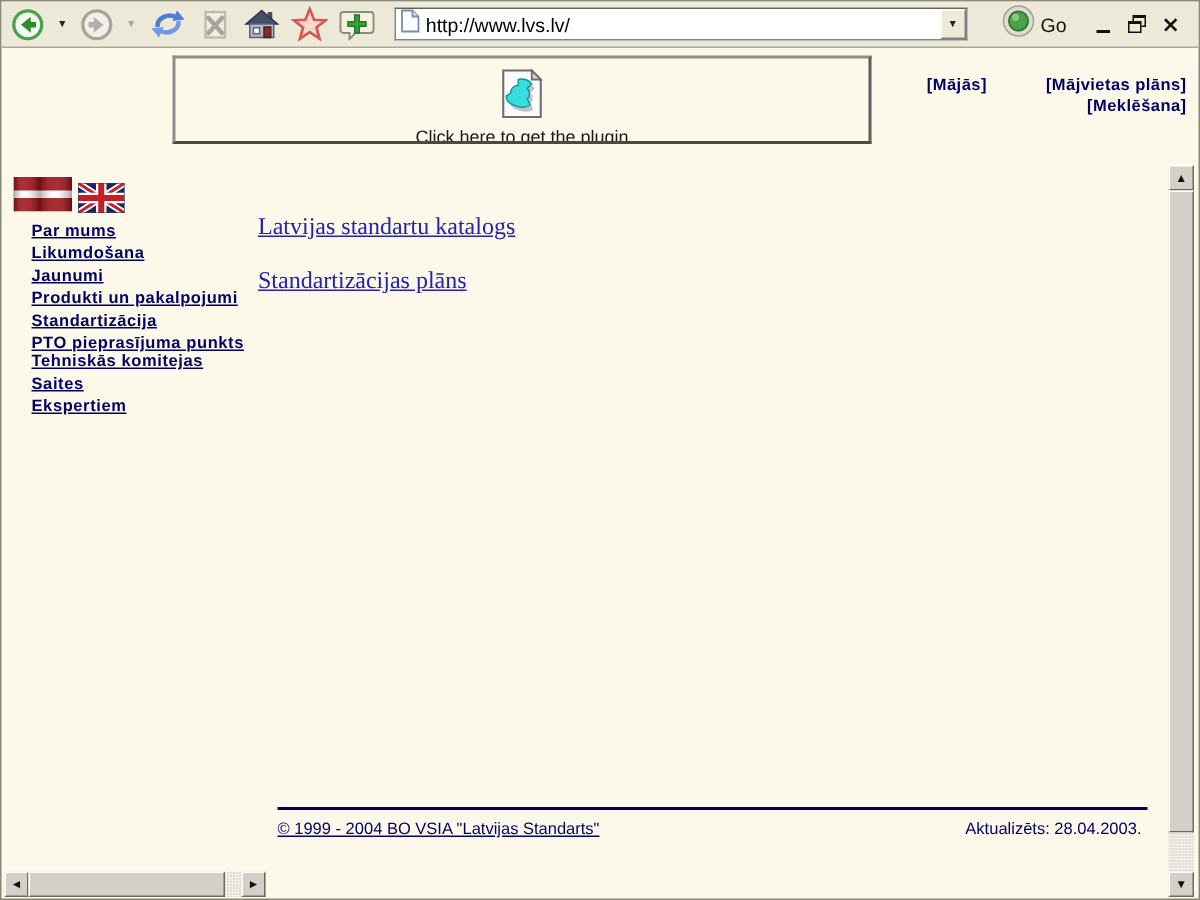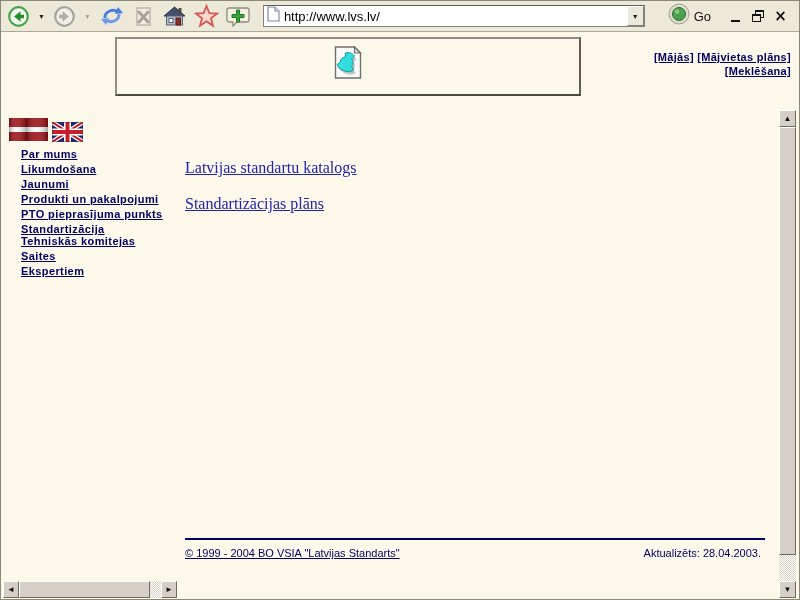--- a/index.html
+++ b/index.html
@@ -40,33 +40,33 @@
 
   .logo-box { position:absolute; left:8px; top:5px; width:79px; height:60px; background:#fff; }
   .banner-box { position:absolute; left:113px; top:4px; width:466px; height:59px;
     border:2px solid; border-color:#8e8e86 #5f5f58 #4a4a44 #8e8e86; background:#fdf9ea; overflow:hidden; }
   .plugin-ico { position:absolute; left:50%; top:6px; transform:translateX(-50%); }
   .plugin-label { position:absolute; left:0; right:0; bottom:-4px; text-align:center;
     font:12px "Liberation Sans", sans-serif; color:#1a1a1a; text-decoration:underline; cursor:pointer; }
 
   .top-links { position:absolute; right:7px; top:17px; text-align:right;
     font:bold 11px/14px "Liberation Sans", sans-serif; letter-spacing:.3px; }
-  .top-links a { color:#000066; text-decoration:underline; cursor:pointer; }
+  .top-links a { color:#000066; cursor:pointer;margin-left:36px; }
 
   .flags { position:absolute; left:7px; top:85px; display:flex; align-items:flex-start; gap:4px; }
   .flag-uk { margin-top:4px; }
 
   .menu { position:absolute; left:8px; top:112px; list-style:none; }
   .menu li { line-height:15px; white-space:nowrap; }
   .menu li.grouped { margin-top:-3px; }
   .menu a { font:bold 11px "Liberation Sans", sans-serif; letter-spacing:.4px;
     color:#000066; text-decoration:underline; cursor:pointer;margin-left:11px; }
 
-  .content-link { position:absolute; left:183px; font:16px "Liberation Serif", serif;
-    color:#2222b4; text-decoration:underline; cursor:pointer; white-space:nowrap;margin-top:16px; }
+  .content-link { position:absolute; left:170px; font:16px "Liberation Serif", serif;
+    color:#2222b4; text-decoration:underline; cursor:pointer; white-space:nowrap; }
   .cl-1 { top:110px; }
   .cl-2 { top:146px; }
 
   .footer-line { position:absolute; left:183px; top:505px; width:580px; height:2px; background:#000066; }
   .footer-left { position:absolute; left:183px; top:514px;
     font:11px "Liberation Sans", sans-serif; color:#000066; text-decoration:underline; cursor:pointer; }
   .footer-right { position:absolute; right:37px; top:514px;
     font:11px "Liberation Sans", sans-serif; color:#000066; }
 
   
@@ -191,20 +191,21 @@
   <div class="page">
 
 
     <div class="banner-box">
       <span class="plugin-ico"><svg width="31" height="36" viewBox="0 0 31 36">
         <path d="M3 2 H22 L28 8 V33 H3 Z" fill="#fbfbfb" stroke="#6e6e6e" stroke-width="1.4"></path>
         <path d="M22 2 L22 8 L28 8 Z" fill="#d8d8d8" stroke="#6e6e6e" stroke-width="1.2"></path>
         <path d="M12 28 c4 2 8 2 11 0 l-2 -4 c2 -2 2 -5 0 -7 l3 -3 c-2 -3 -6 -4 -9 -3 l0 4 c-3 0 -5 2 -5 5 l-3 2 c0 3 2 5 5 6 Z" fill="#9a9a9a" opacity="0.6"></path>
         <path d="M10 25 c4 2 8 2 11 0 l-2 -4 c2 -2 2 -5 0 -7 l3 -3 c-2 -3 -6 -4 -9 -3 l0 4 c-3 0 -5 2 -5 5 l-3 2 c0 3 2 5 5 6 Z" fill="#35dede" stroke="#0e9a9a" stroke-width="1"></path>
       </svg></span>
+      <div class="plugin-label">Click here to get the plugin</div>
     </div>
 
     <div class="top-links">
       <div>
         <a>[Mājās]</a>
         <a>[Mājvietas plāns]</a>
       </div>
       <div>
         <a>[Meklēšana]</a>
       </div>
@@ -233,22 +234,22 @@
         <path d="M15.5 0 V20 M0 10 H31" stroke="#c41e2a" stroke-width="4"></path>
         <rect x="0" y="0" width="31" height="20" fill="none" stroke="#3a3a5a" stroke-width="0.8"></rect>
       </svg></span>
     </div>
 
     <ul class="menu">
       <li><a>Par mums</a></li>
       <li><a>Likumdošana</a></li>
       <li><a>Jaunumi</a></li>
       <li><a>Produkti un pakalpojumi</a></li>
+      <li><a>Standartizācija</a></li>
       <li><a>PTO pieprasījuma punkts</a></li>
-      <li><a>Standartizācija</a></li>
       <li class="grouped"><a>Tehniskās komitejas</a></li>
       <li><a>Saites</a></li>
       <li><a>Ekspertiem</a></li>
     </ul>
 
     <a class="content-link cl-1">Latvijas standartu katalogs</a>
     <a class="content-link cl-2">Standartizācijas plāns</a>
 
     <div class="footer-line"></div>
     <a class="footer-left">© 1999 - 2004 BO VSIA "Latvijas Standarts"</a>

